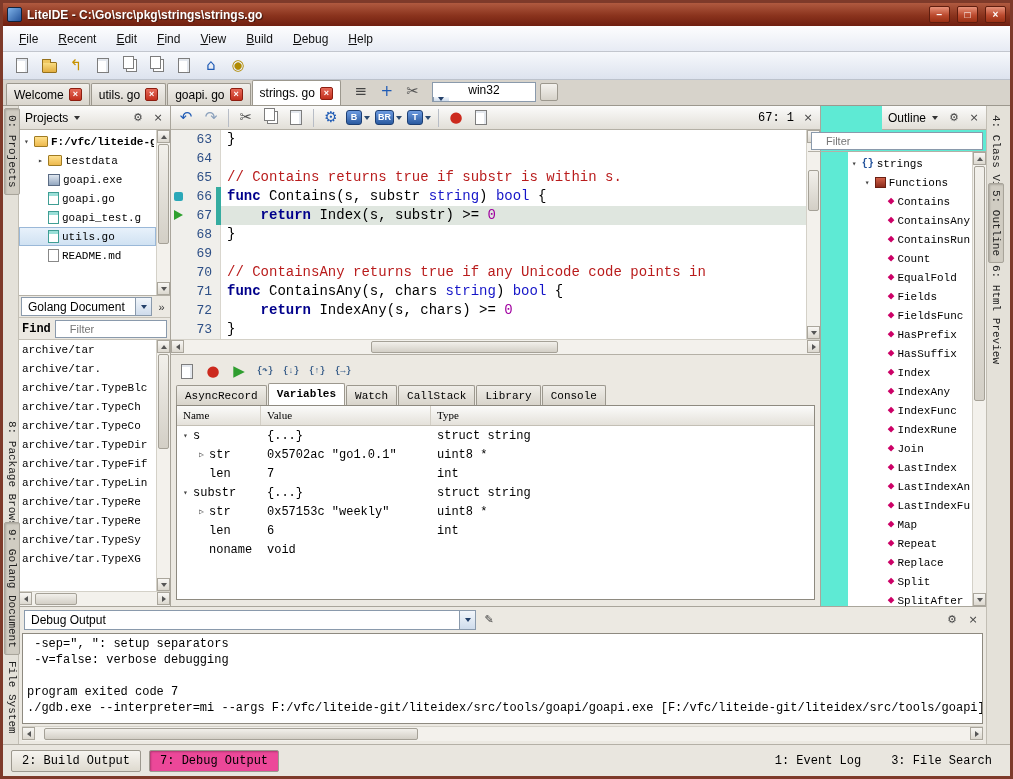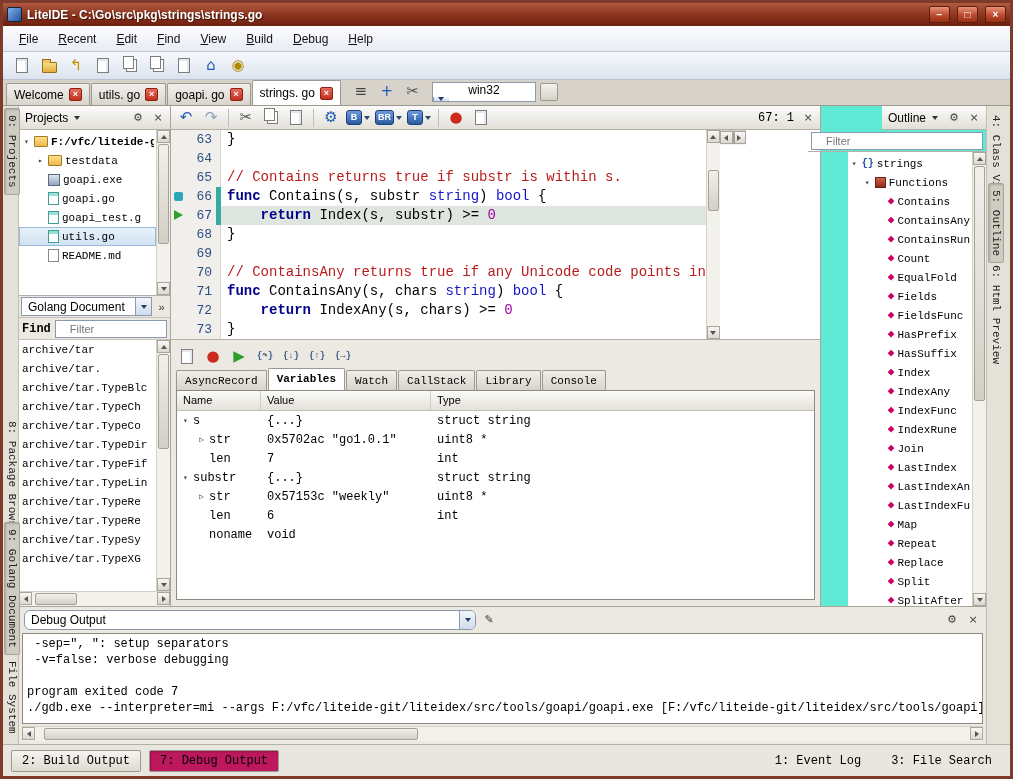--- a/index.html
+++ b/index.html
@@ -93,64 +93,64 @@
 
   .doc-list-wrap { flex:1; display:flex; flex-direction:column; background:#fff; min-height:0; }
   .doc-list-main { flex:1; display:flex; min-height:0; }
   .doc-list { flex:1; overflow:hidden; padding-top:1px; min-width:0; }
   .doc-item { height:19px; line-height:19px; font-family:"Liberation Mono",monospace; font-size:11px; padding-left:3px; white-space:nowrap; overflow:hidden; }
 
   
   .editor-header { height:24px; flex:none; background:linear-gradient(#fbfbfa,#e2dfd8); border-bottom:1px solid #b4b0a6; display:flex; align-items:center; gap:2px; padding:0 4px; }
   .editor-toolbar { display:flex; align-items:center; gap:3px; }
   .cursor-pos { margin-left:auto; font-family:"Liberation Mono",monospace; font-size:12px; padding:0 4px; }
-  .editor-wrap { flex:none; display:flex; border-bottom:1px solid #b4b0a6; background:#fff; }
+  .editor-wrap { flex:none; display:flex; flex-direction:column; border-bottom:1px solid #b4b0a6; background:#fff; }
   .editor-view { height:209px; display:flex; min-width:0; }
   .editor-lines { flex:1; overflow:hidden; display:flex; flex-direction:column; min-width:0; }
   .crow { height:19px; flex:none; display:flex; font-family:"Liberation Mono",monospace; font-size:14px; }
   .cmark { width:15px; flex:none; background:#f0efeb; position:relative; }
   .cnum { width:30px; flex:none; background:#f0efeb; color:#2d4f86; text-align:right; padding-right:4px; font-size:13px; line-height:19px; }
   .cbar { width:5px; flex:none; background:#f0efeb; border-right:1px solid #d9d6ce; }
   .cbar.changed { background:#35aca0; border-right-color:#35aca0; }
   .ctext { flex:1; white-space:pre; line-height:19px; padding-left:6px; overflow:hidden; }
   .ctext.cur { background:#dfe6df; }
   .arrow { position:absolute; top:4px; left:3px; width:0; height:0; border-left:9px solid #2fa12f; border-top:5px solid transparent; border-bottom:5px solid transparent; }
   .bm { position:absolute; top:5px; left:3px; width:9px; height:9px; background:#2ba8b8; border-radius:2px; }
   .sp{color:#000} .sk{color:#00008b;font-weight:bold} .st{color:#1515c8} .sc{color:#b91c1c} .sn{color:#a000a0}
 
   
   .debug-toolbar { height:24px; flex:none; display:flex; align-items:center; gap:4px; padding:0 5px; margin-top:4px; }
   .debug-tabs { height:22px; flex:none; display:flex; align-items:flex-end; padding-left:5px; }
   .dtab { height:20px; padding:0 8px; font-family:"Liberation Mono",monospace; font-size:11px; line-height:20px; background:linear-gradient(#f0eee9,#d8d4cb); border:1px solid #9c988e; border-bottom:none; border-radius:2px 2px 0 0; margin-right:1px; white-space:nowrap; }
   .dtab.active { background:#fff; font-weight:bold; height:22px; }
   .vars-box { flex:1; margin:0 5px 6px 5px; border:1px solid #8e8a80; background:#fff; display:flex; flex-direction:column; min-height:0; overflow:hidden; }
-  .vars-header { height:20px; flex:none; display:flex; background:linear-gradient(#fbfbfa,#e4e1da); border-bottom:1px solid #c3bfb5; font-family:Liberation Sans, sans-serif; font-size:11px; }
+  .vars-header { height:20px; flex:none; display:flex; background:linear-gradient(#fbfbfa,#e4e1da); border-bottom:1px solid #c3bfb5; font-family:Liberation Serif, serif; font-size:11px; }
   .vars-header div { padding:3px 6px; border-right:1px solid #d2cec5; }
   .vars-header div:nth-child(1){ width:84px; }
   .vars-header div:nth-child(2){ width:170px; }
   .vars-header div:nth-child(3){ flex:1; border-right:none; }
   .vrow { height:19px; flex:none; display:flex; align-items:center; font-family:"Liberation Mono",monospace; font-size:12px; }
   .vc { overflow:hidden; white-space:nowrap; }
   .vc.name { width:84px; display:flex; align-items:center; gap:3px; }
   .vc.value { width:170px; padding-left:6px; }
   .vc.type { flex:1; padding-left:6px; }
   .vexp { width:9px; flex:none; font-size:8px; color:#444; text-align:center; }
 
   
   .bottom-dock { flex:1; background:#ece9e2; border-top:1px solid #a9a59b; display:flex; flex-direction:column; min-height:0; }
   .dock-header { height:26px; flex:none; display:flex; align-items:center; gap:5px; padding:2px 5px; }
-  .dock-combo { width:452px; height:20px;border-radius:6px; }
+  .dock-combo { width:452px; height:20px; }
   .dock-content { flex:1; margin:0 3px; border:1px solid #8e8a80; background:#fff; overflow:hidden; padding:2px 4px; }
   .dline { font-family:"Liberation Mono",monospace; font-size:12px; line-height:16px; white-space:pre; }
   .dock-hscroll { margin:2px 3px 3px 3px; }
 
   
   .statusbar { height:32px; flex:none; background:#e9e6df; border-top:1px solid #b4b0a6; display:flex; align-items:center; padding:0 8px; gap:8px; }
   .sbtn { font-family:"Liberation Mono",monospace; font-size:12px; padding:3px 10px; background:linear-gradient(#f6f4f0,#dedacf); border:1px solid #9c988e; border-radius:2px; white-space:nowrap; }
-  .sbtn.pressed { background:#be185d; box-shadow:inset 1px 1px 2px rgba(0,0,0,.25); }
+  .sbtn.pressed { background:#ec4899; box-shadow:inset 1px 1px 2px rgba(0,0,0,.25); }
   .status-right { margin-left:auto; display:flex; gap:30px; padding-right:10px; }
   .sflat { font-family:"Liberation Mono",monospace; font-size:12px; white-space:nowrap; }
 
   
   .sb-v { width:14px; flex:none; background:#f3f1ec; border-left:1px solid #d4d1c8; display:flex; flex-direction:column; }
   .sb-h { height:15px; flex:none; background:#f3f1ec; border-top:1px solid #d4d1c8; display:flex; }
   .sb-b { flex:none; width:13px; height:13px; background:linear-gradient(#f8f7f4,#dcd8cf); border:1px solid #aaa69c; display:flex; align-items:center; justify-content:center; }
   .sb-b::after { content:""; width:0; height:0; }
   .sb-b.up::after { border-left:3px solid transparent; border-right:3px solid transparent; border-bottom:4px solid #555; }
   .sb-b.down::after { border-left:3px solid transparent; border-right:3px solid transparent; border-top:4px solid #555; }

